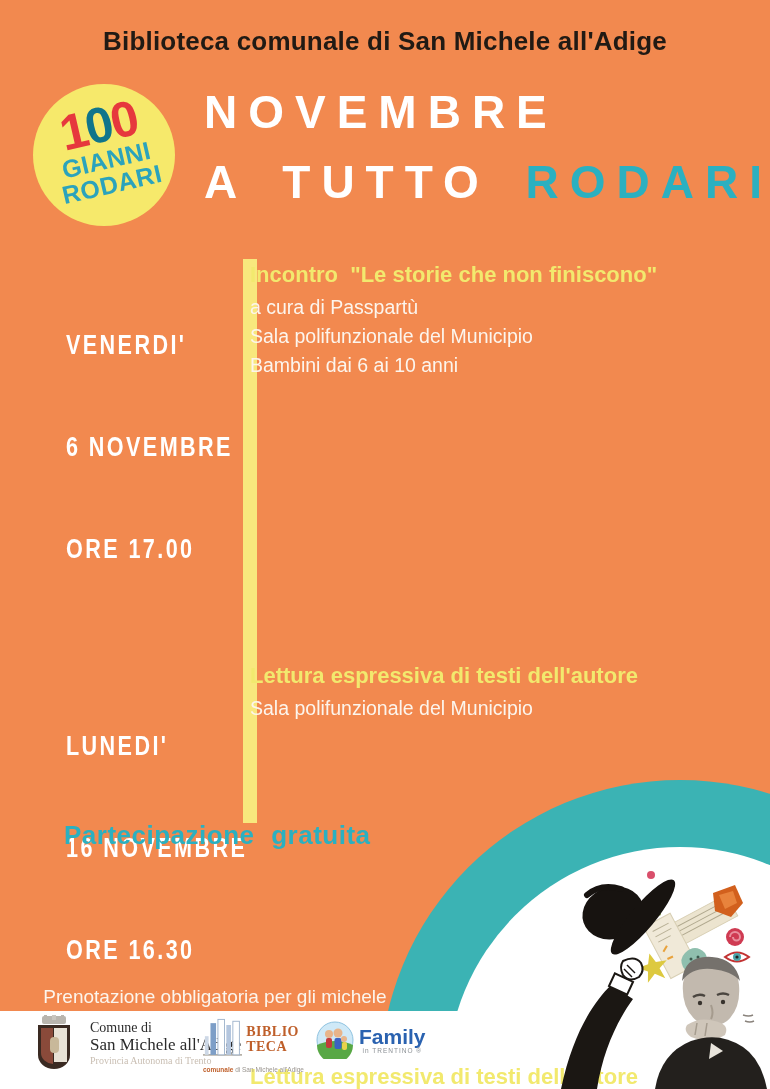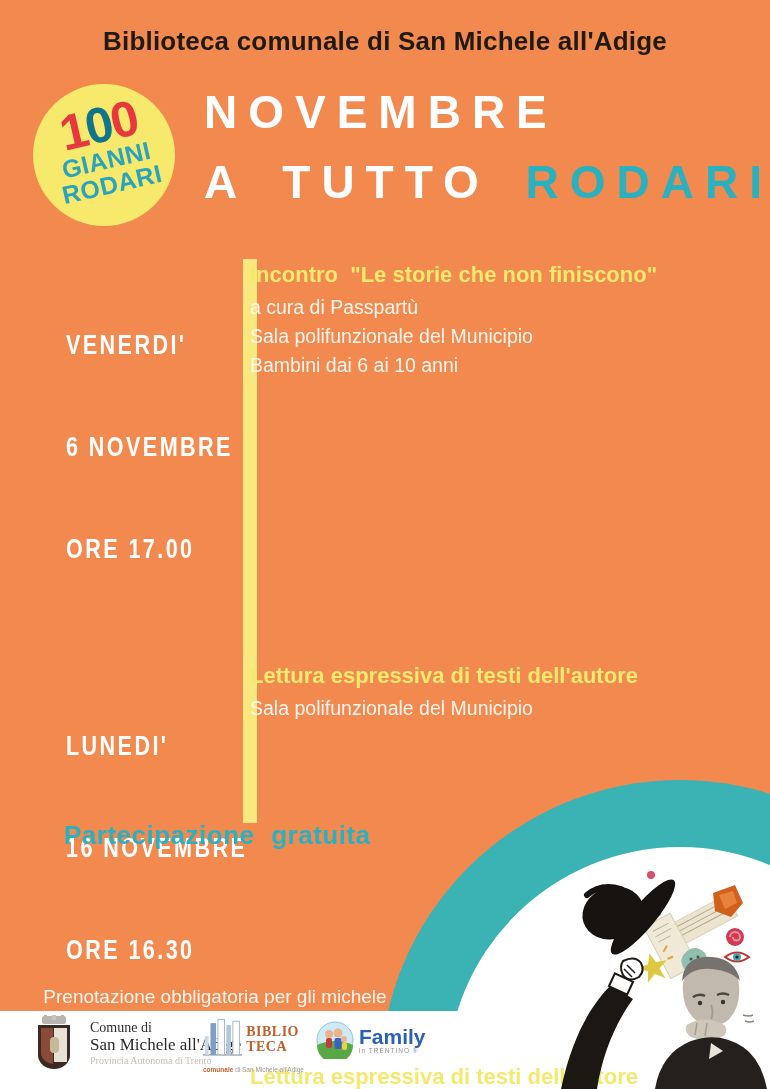--- a/index.html
+++ b/index.html
@@ -63,21 +63,21 @@
   .comune-l1{font-size:14px;line-height:14px;}
   .comune-l2{font-size:17px;line-height:19px;}
   .comune-l3{font-size:10px;line-height:14px;color:#c9beb2;}
   .logo-biblio{position:absolute;left:203px;top:1016px;width:96px;}
   .biblio-top{display:flex;align-items:flex-start;}
   .biblio-word{margin-left:4px;margin-top:8px;font-size:14px;font-weight:800;line-height:15px;
     color:var(--biblioteca-orange,#BF5F2A);letter-spacing:0.5px;font-family:Liberation Serif, serif;}
   .biblio-sub{margin-top:4px;font-size:6.5px;color:#9a958f;white-space:nowrap;}
   .biblio-sub b{color:var(--biblioteca-orange,#BF5F2A);}
   .logo-family{position:absolute;left:316px;top:1021px;display:flex;}
-  .family-text{margin-left:5px;padding-top:6px;}
+  .family-text{margin-left:5px;padding-top:6px;text-align:center;}
   .family-word{font-size:21px;font-weight:800;color:var(--family-blue,#2A62B0);line-height:20px;}
   .family-sub{font-size:6.5px;color:#8a8f94;letter-spacing:1px;}
   .collage{position:absolute;left:535px;top:865px;}
 </style>
 </head>
 <body>
 
 <div class="poster">
 
   <div class="orange-block">

